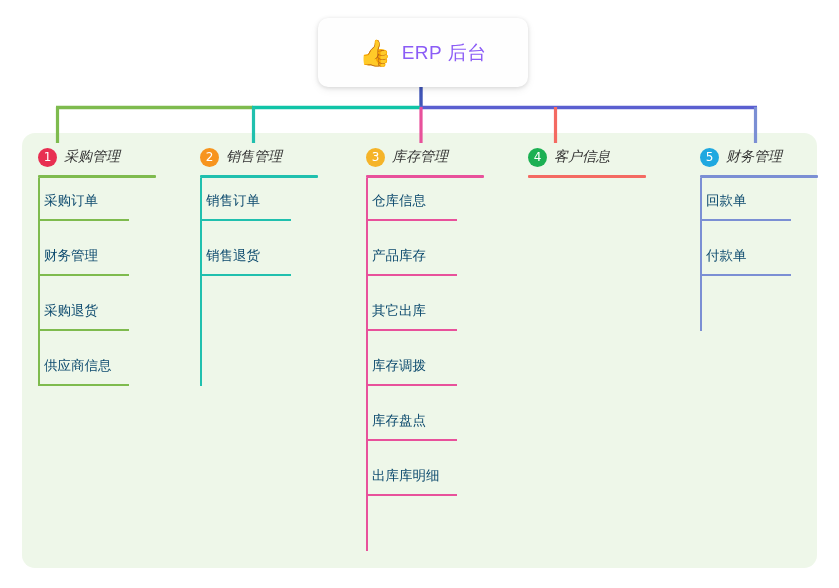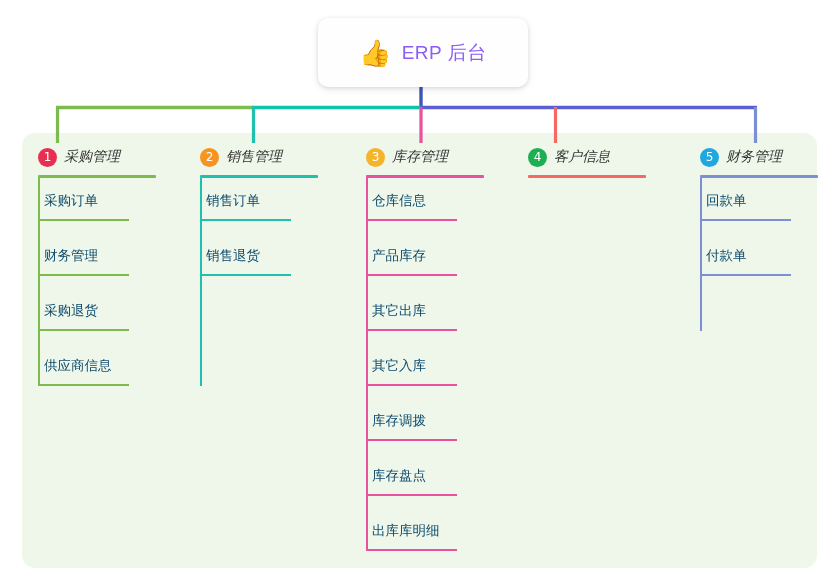--- a/index.html
+++ b/index.html
@@ -148,24 +148,20 @@
           </div>
           <div class="item">
             <span class="item-label">产品库存</span>
             <div class="item-rule" style="background: rgb(232, 81, 155);"></div>
           </div>
           <div class="item">
             <span class="item-label">其它出库</span>
             <div class="item-rule" style="background: rgb(232, 81, 155);"></div>
           </div>
           <div class="item">
-            <span class="item-label">其它入库</span>
-            <div class="item-rule" style="background: rgb(232, 81, 155);"></div>
-          </div>
-          <div class="item">
             <span class="item-label">库存调拨</span>
             <div class="item-rule" style="background: rgb(232, 81, 155);"></div>
           </div>
           <div class="item">
             <span class="item-label">库存盘点</span>
             <div class="item-rule" style="background: rgb(232, 81, 155);"></div>
           </div>
           <div class="item">
             <span class="item-label">出库库明细</span>
             <div class="item-rule" style="background: rgb(232, 81, 155);"></div>

